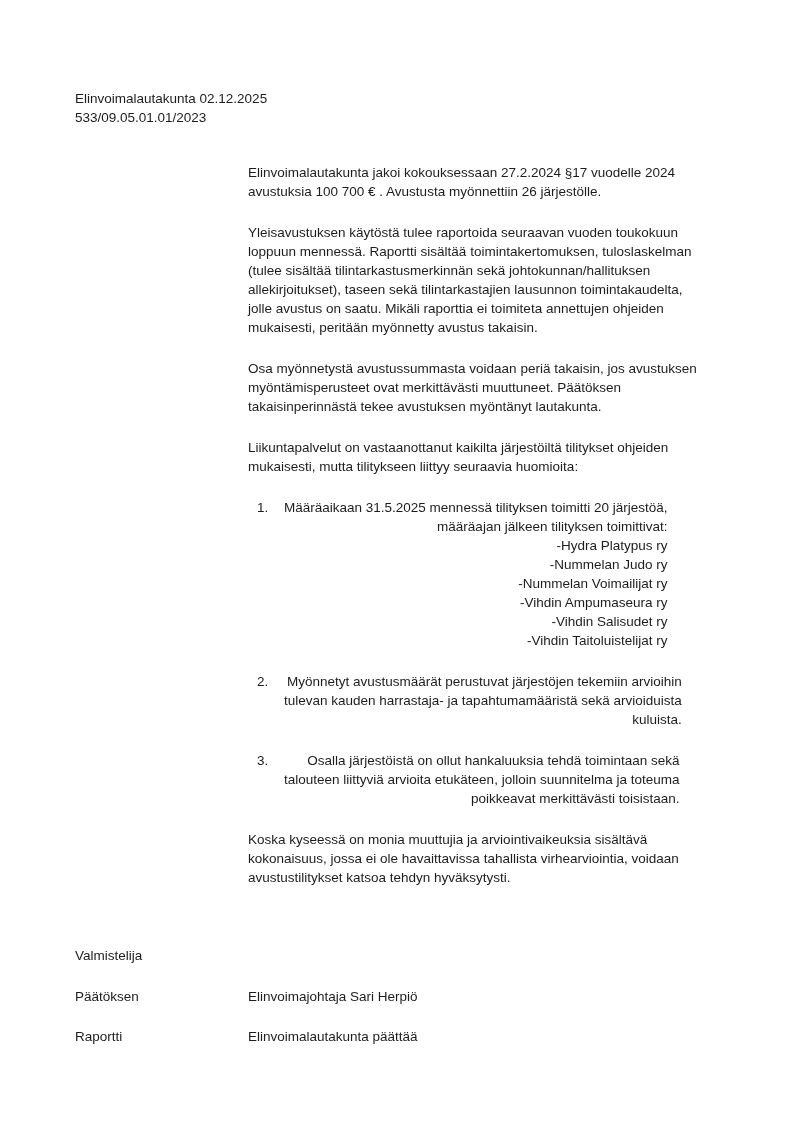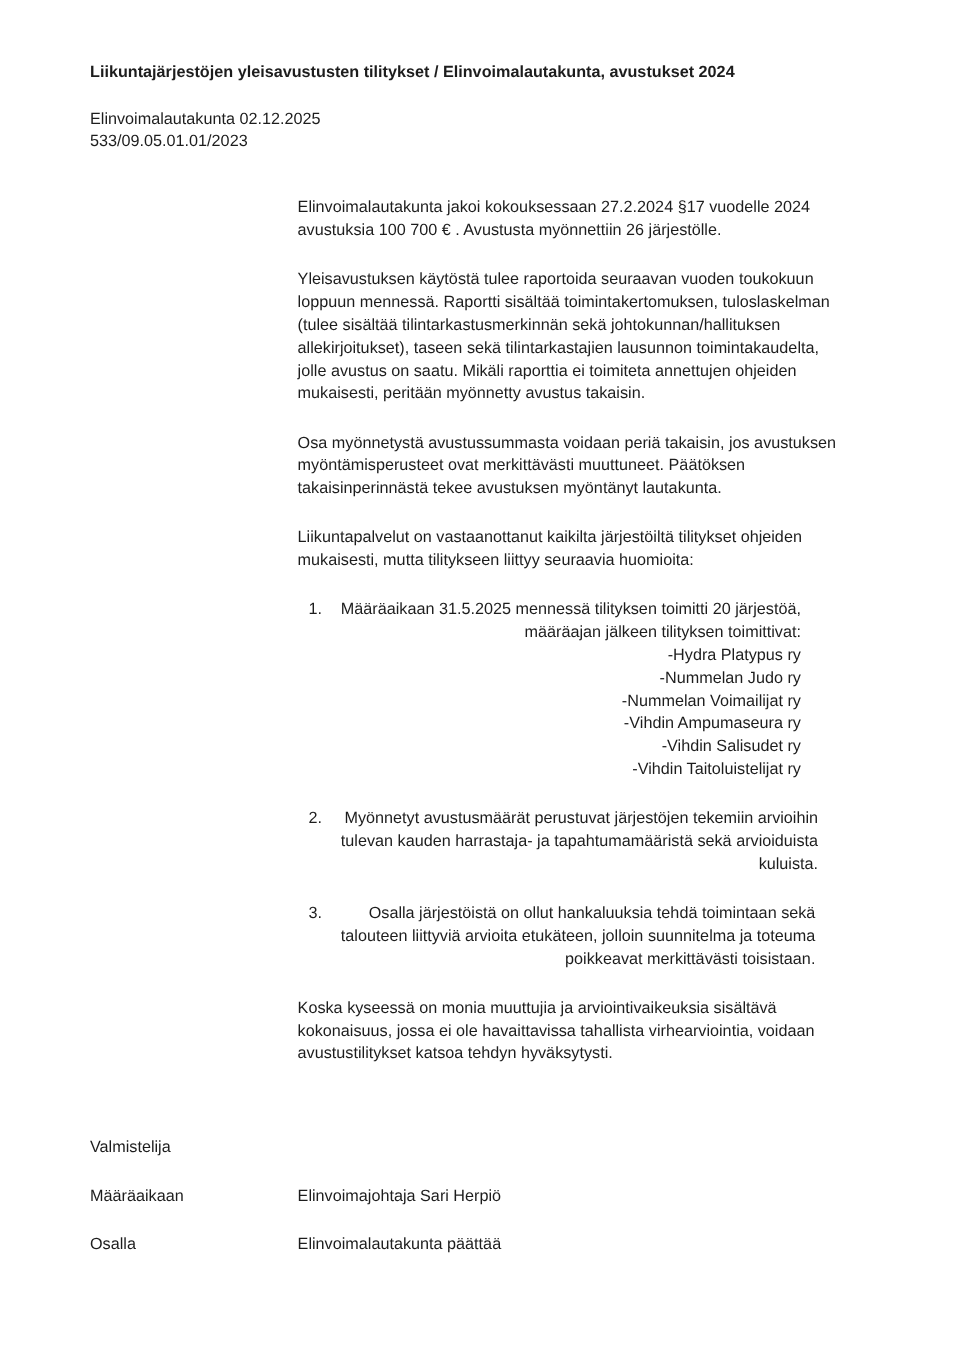--- a/index.html
+++ b/index.html
@@ -59,21 +59,20 @@
   .footer-value { position: absolute; left: 248px; top: 0; white-space: pre-line; }
   .row-preparer  { top: 946px; }
   .row-presenter { top: 987px; }
   .row-proposal  { top: 1027px; }
 </style>
 </head>
 <body>
 
 <div class="page">
 
-  <div class="doc-title">Liikuntajärjestöjen yleisavustusten tilitykset / Elinvoimalautakunta, avustukset 2024</div>
 
   <div class="meta-block">
     <div class="meta-line">Elinvoimalautakunta 02.12.2025</div>
     <div class="meta-line">533/09.05.01.01/2023</div>
   </div>
 
   <div class="content">
 
     <p class="para">Elinvoimalautakunta jakoi kokouksessaan 27.2.2024 §17 vuodelle 2024
 avustuksia 100 700 € . Avustusta myönnettiin  26 järjestölle.</p>
@@ -127,22 +126,22 @@
 avustustilitykset katsoa tehdyn hyväksytysti.</p>
 
 
   </div>
 
   <div class="footer-row row-preparer">
     <span class="footer-label">Valmistelija</span>
   </div>
 
   <div class="footer-row row-presenter">
-    <span class="footer-label">Määräaikaan</span>
+    <span class="footer-label">Päätöksen</span>
     <span class="footer-value">Elinvoimajohtaja Sari Herpiö</span>
   </div>
 
   <div class="footer-row row-proposal">
-    <span class="footer-label">Osalla</span>
+    <span class="footer-label">Raportti</span>
     <span class="footer-value">Elinvoimalautakunta päättää</span>
   </div>
 
 </div>
 
 </body></html>

